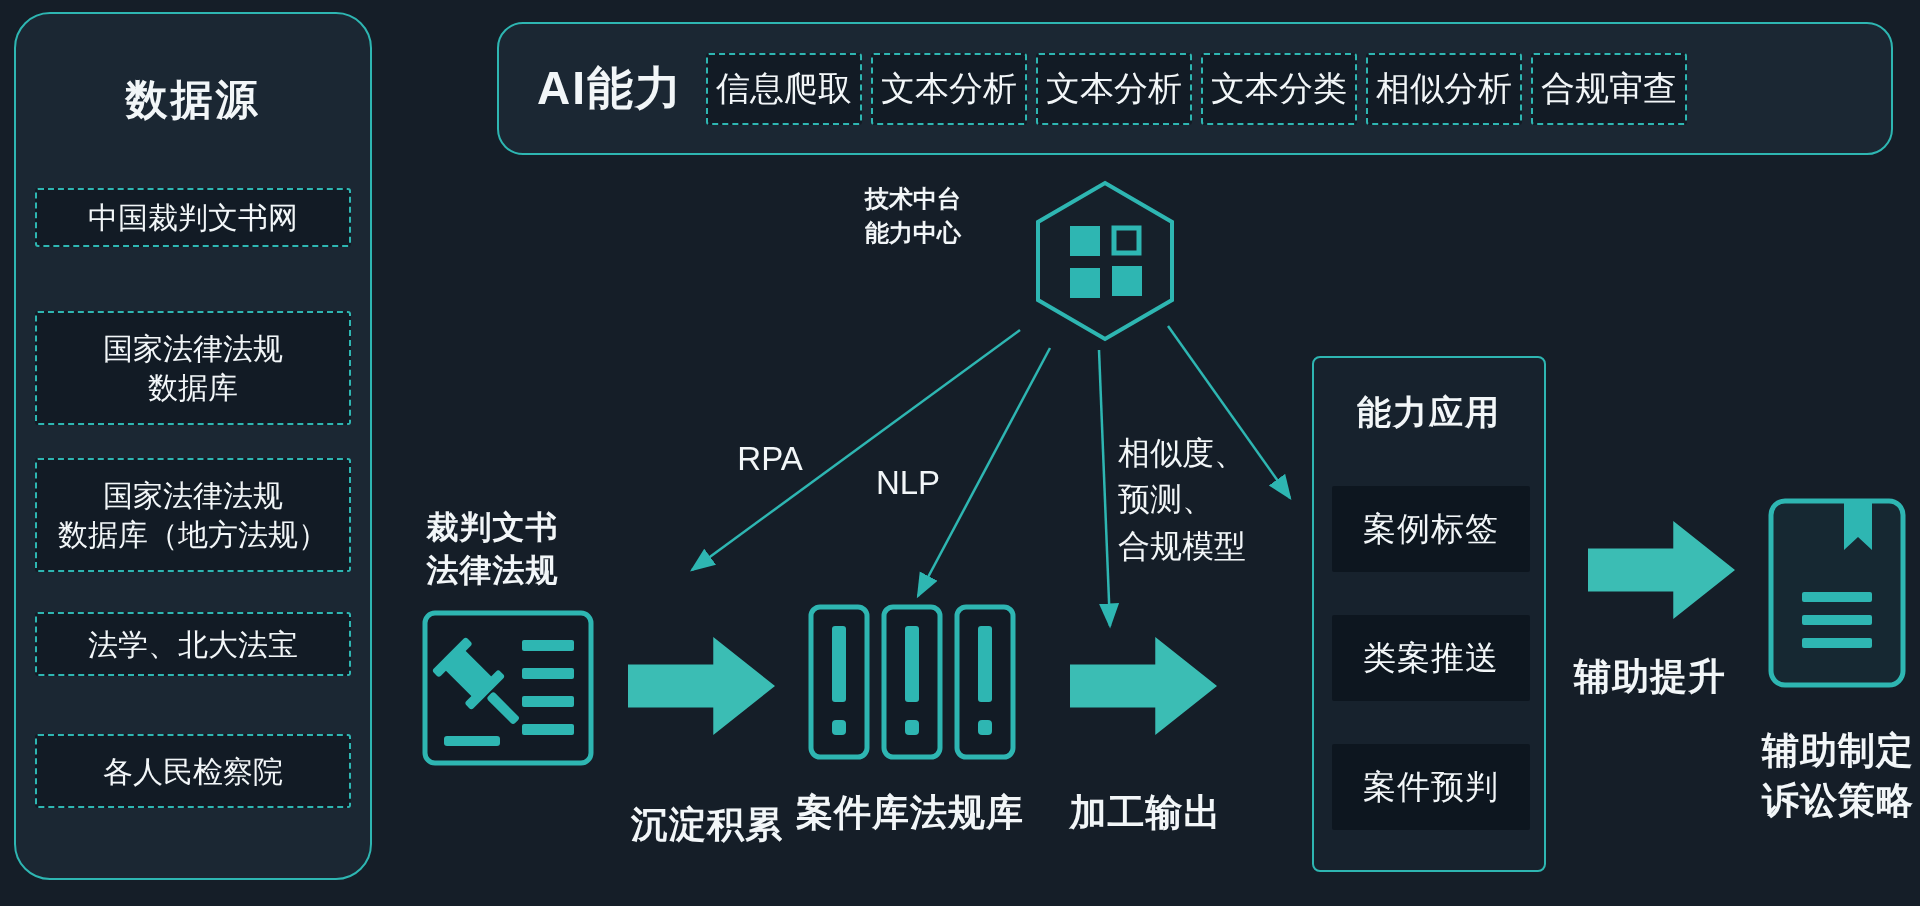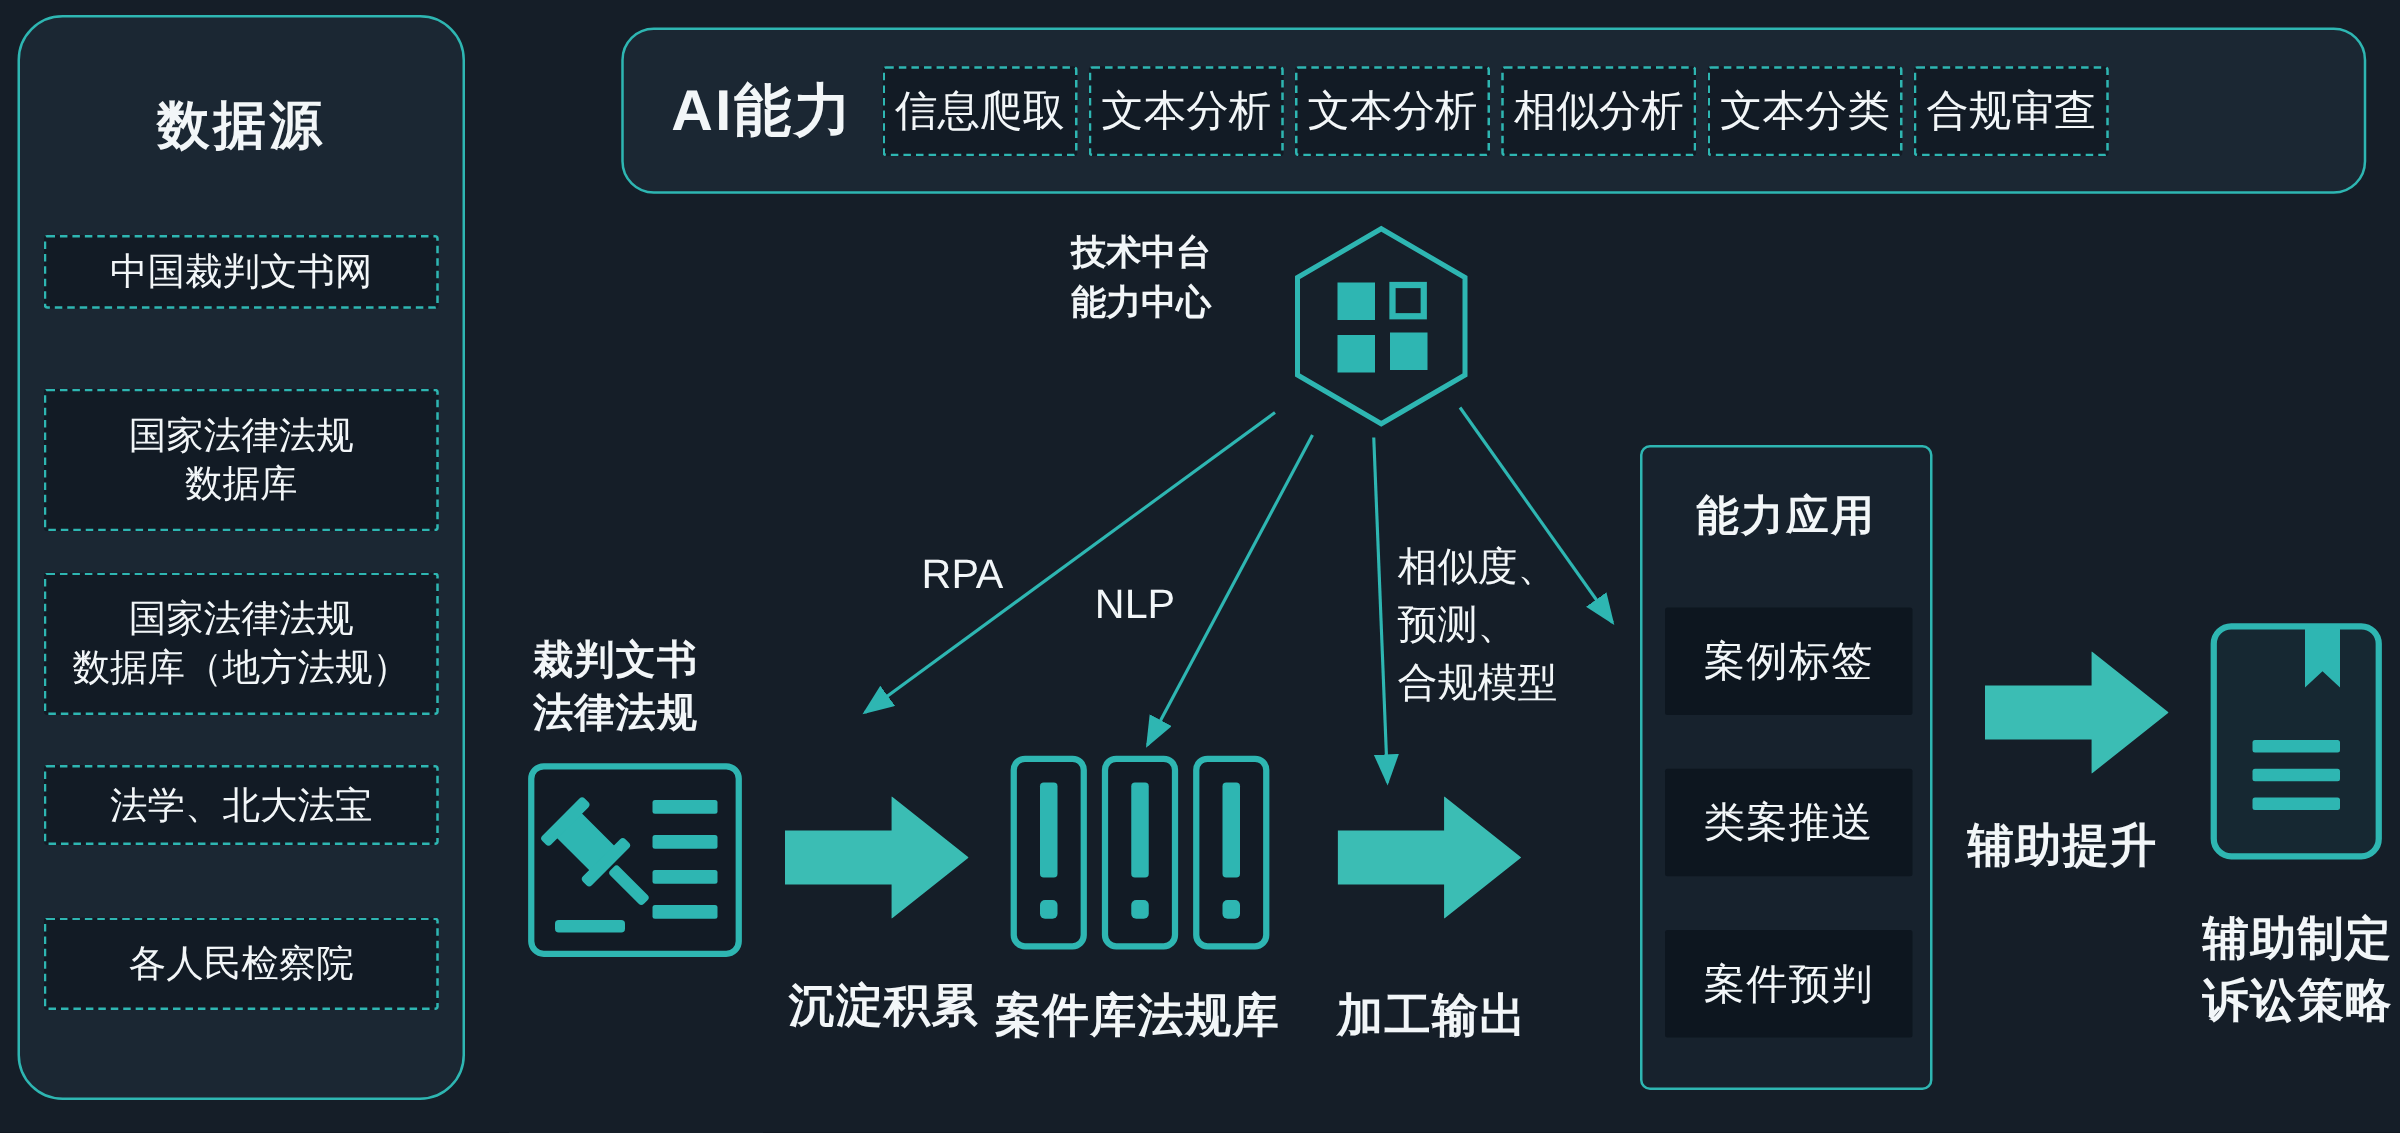--- a/index.html
+++ b/index.html
@@ -70,26 +70,26 @@
 数据库（地方法规）</div>
     <div class="ds-item" style="top:598px;height:64px">法学、北大法宝</div>
     <div class="ds-item" style="top:720px;height:74px">各人民检察院</div>
   </div>
 
   <div class="panel top-panel">
     <div class="ai-title">AI能力</div>
     <div class="ai-item">信息爬取</div>
     <div class="ai-item">文本分析</div>
     <div class="ai-item">文本分析</div>
+    <div class="ai-item">文本分类</div>
     <div class="ai-item">相似分析</div>
-    <div class="ai-item">文本分类</div>
     <div class="ai-item">合规审查</div>
   </div>
 
-  <div class="label" style="left:818px;top:182px;width:190px;text-align:center;font-size:28px;font-weight:bold;line-height:1.42;">技术中台
+  <div class="label" style="left:818px;top:182px;width:190px;text-align:center;font-size:24px;font-weight:bold;line-height:1.42;">技术中台
 能力中心</div>
 
   <svg class="abs" style="left:1030px;top:180px" width="150" height="162" viewBox="0 0 150 162">
     <polygon points="75,3 142,42 142,120 75,159 8,120 8,42" fill="#16202a" stroke="#2eb6b2" stroke-width="4"></polygon>
     <rect x="40" y="46" width="30" height="30" fill="#2eb6b2"></rect>
     <rect x="84" y="48" width="25" height="25" fill="none" stroke="#2eb6b2" stroke-width="5"></rect>
     <rect x="40" y="88" width="30" height="30" fill="#2eb6b2"></rect>
     <rect x="82" y="86" width="30" height="30" fill="#2eb6b2"></rect>
   </svg>
 
@@ -111,21 +111,21 @@
       <rect x="50" y="90" width="10" height="38" rx="3"></rect>
     </g>
     <rect x="22" y="126" width="56" height="10" rx="3" fill="#2eb6b2"></rect>
     <rect x="100" y="30" width="52" height="11" rx="2" fill="#2eb6b2"></rect>
     <rect x="100" y="58" width="52" height="11" rx="2" fill="#2eb6b2"></rect>
     <rect x="100" y="86" width="52" height="11" rx="2" fill="#2eb6b2"></rect>
     <rect x="100" y="114" width="52" height="11" rx="2" fill="#2eb6b2"></rect>
   </svg>
 
   <div class="big-arrow" style="left:628px;top:637px;width:147px;height:98px"></div>
-  <div class="label flow-label" style="left:612px;top:780px;width:190px;">沉淀积累</div>
+  <div class="label flow-label" style="left:612px;top:800px;width:190px;">沉淀积累</div>
 
   <svg class="abs" style="left:808px;top:604px" width="208" height="156" viewBox="0 0 208 156">
     <g stroke="#2eb6b2" stroke-width="5" fill="#121b25">
       <rect x="3" y="3" width="56" height="150" rx="9"></rect>
       <rect x="76" y="3" width="56" height="150" rx="9"></rect>
       <rect x="149" y="3" width="56" height="150" rx="9"></rect>
     </g>
     <g fill="#2eb6b2">
       <rect x="24" y="22" width="14" height="76" rx="3"></rect>
       <rect x="97" y="22" width="14" height="76" rx="3"></rect>

